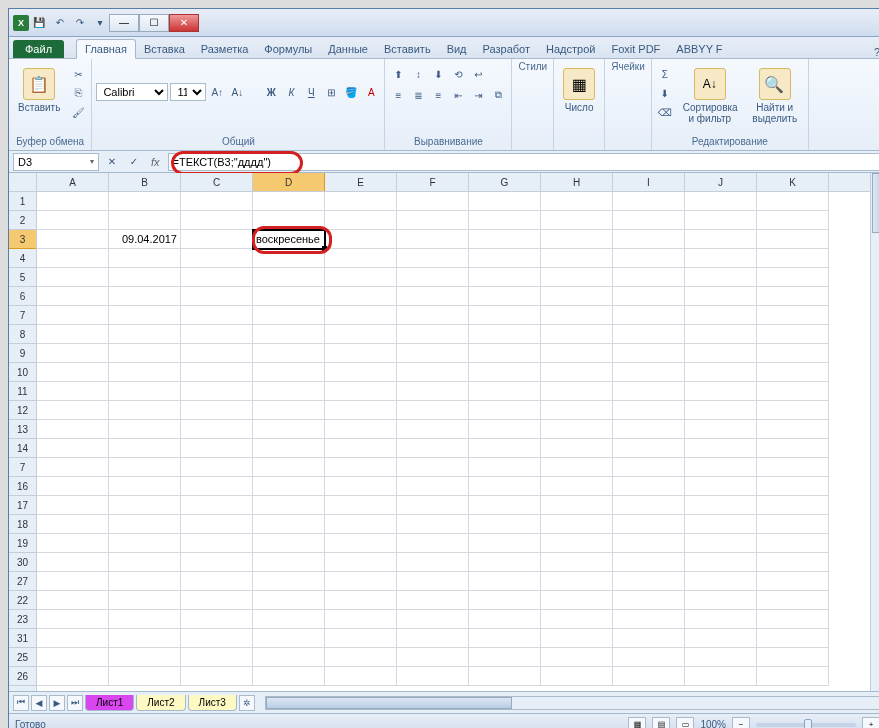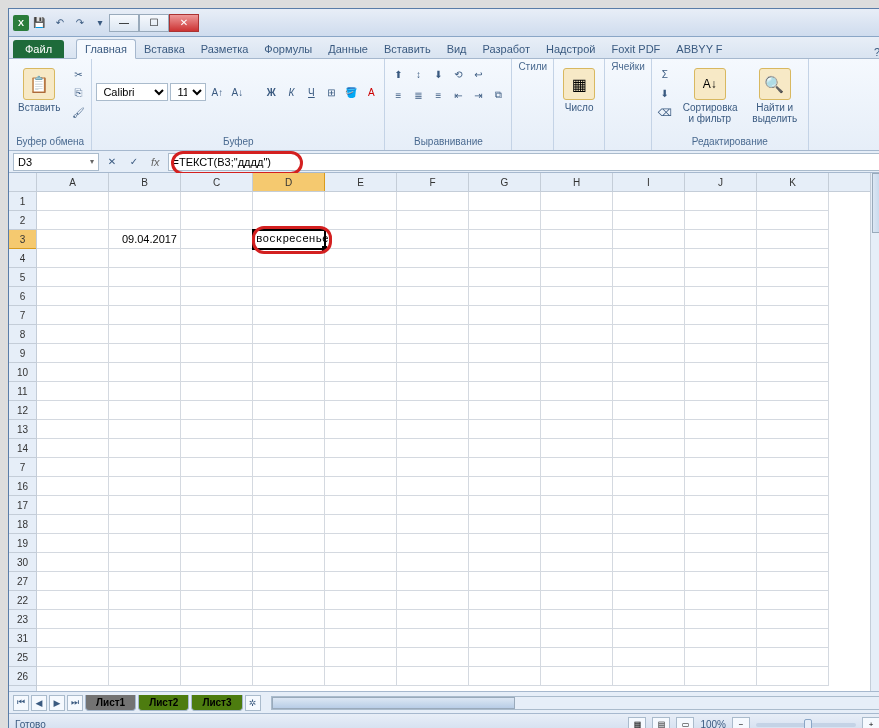--- a/index.html
+++ b/index.html
@@ -41,27 +41,27 @@
 .rowhdr { height: 19px; border-bottom: 1px solid #c4cdd8; text-align: center; font-size: 10px; color: #333; line-height: 19px; }
 .rowhdr.sel { background: #f5c96f; border-color:#d89b1e; }
 .cols-grid { flex: 1; overflow: hidden; position:relative; }
 .colhdrs { height: 19px; display: flex; background: #e6eef8; border-bottom: 1px solid #c4cdd8; }
 .colhdr { width: 72px; border-right: 1px solid #c4cdd8; text-align: center; font-size: 10px; color: #333; line-height: 19px; }
 .colhdr.sel { background: #f5c96f; border-color:#d89b1e; }
 .cells-rows{}
 .crow { height: 19px; display: flex; }
 .cell { width: 72px; height: 19px; border-right: 1px solid #d4d9e0; border-bottom: 1px solid #d4d9e0; font-size: 11px; padding: 0 3px; line-height: 18px; overflow:visible; white-space:nowrap; position:relative; }
 .cell.ralign { text-align: right; }
-.cell.selected { outline: 2px solid #000; outline-offset: -1px; z-index:2;font-family:Liberation Mono, monospace; }
+.cell.selected { outline: 2px solid #000; outline-offset: -1px; z-index:2; }
 .cell.selected::after { content:''; position:absolute; right:-3px; bottom:-3px; width:5px; height:5px; background:#000; }
 .cell-highlight { position:absolute; border:3px solid #d32020; border-radius:12px; pointer-events:none; z-index:5; }
 .sheet-tabs-row { height: 22px; background: #e6eef8; border-top: 1px solid #a6b8ce; display: flex; align-items: center; padding: 0 4px; gap:2px; font-size:10px; }
 .nav-btn { width:16px; height:16px; border:1px solid #abc; background:#f5f9fe; cursor:pointer; font-size:9px; color:#3a5a80; }
-.sheet-tab { padding: 2px 10px; background: #4d7c0f; border: 1px solid #a6b8ce; border-top:none; border-radius: 0 0 4px 4px; cursor:pointer;font-weight:bold; }
-.sheet-tab.active { background: #737373; font-weight: bold; }
+.sheet-tab { padding: 2px 10px; background: #fef9c3; border: 1px solid #a6b8ce; border-top:none; border-radius: 0 0 4px 4px; cursor:pointer; }
+.sheet-tab.active { background: #d946ef; font-weight: normal; }
 .hscroll { flex:1; height:14px; background:#e6eef8; border:1px solid #abc; margin-left:8px; position:relative; }
 .hscroll-thumb{position:absolute;left:0;top:0;height:12px;width:40%;background:linear-gradient(#dce7f4,#b8cde6);border:1px solid #9ab;}
 .statusbar { height: 22px; background: linear-gradient(#e8eef7,#cfdcee); border-top: 1px solid #a6b8ce; display:flex;align-items:center; padding:0 6px; font-size:10px; color:#3a5a80; gap:8px;}
 .status-right { margin-left:auto; display:flex; align-items:center; gap:6px; }
 .view-btn { width:18px;height:16px;border:1px solid #abc;background:#f5f9fe;cursor:pointer;font-size:8px; }
 .zoom-slider { width:100px;height:4px;background:#c4d3e6;position:relative;border-radius:2px; }
 .zoom-thumb{position:absolute;left:48%;top:-4px;width:8px;height:12px;background:#e6eef8;border:1px solid #8aa6c6;border-radius:2px;}
 .vscroll { position:absolute; right:0; top:0; bottom:0; width:16px; background:#e6eef8; border-left:1px solid #c4cdd8; }
 .vscroll-thumb{position:absolute;top:0;left:1px;width:14px;height:60px;background:linear-gradient(90deg,#dce7f4,#b8cde6);border:1px solid #9ab;}
 .outer{padding:8px;background:#ddd;}
@@ -129,21 +129,21 @@
         </div>
         <div class="font-row">
           <button class="mini-btn"><b>Ж</b></button>
           <button class="mini-btn"><i>К</i></button>
           <button class="mini-btn"><u>Ч</u></button>
           <button class="mini-btn">⊞</button>
           <button class="mini-btn">🪣</button>
           <button class="mini-btn"><span style="color:#c00">A</span></button>
         </div>
       </div>
-      <div class="rgroup-label">Буфер</div>
+      <div class="rgroup-label">Общий</div>
     </div>
 
     <div class="rgroup">
       <div class="rgroup-content" style="flex-direction:column;gap:3px;">
         <div class="font-row">
           <button class="mini-btn">⬆</button>
           <button class="mini-btn">↕</button>
           <button class="mini-btn">⬇</button>
           <button class="mini-btn">⟲</button>
           <button class="mini-btn">↩</button>

